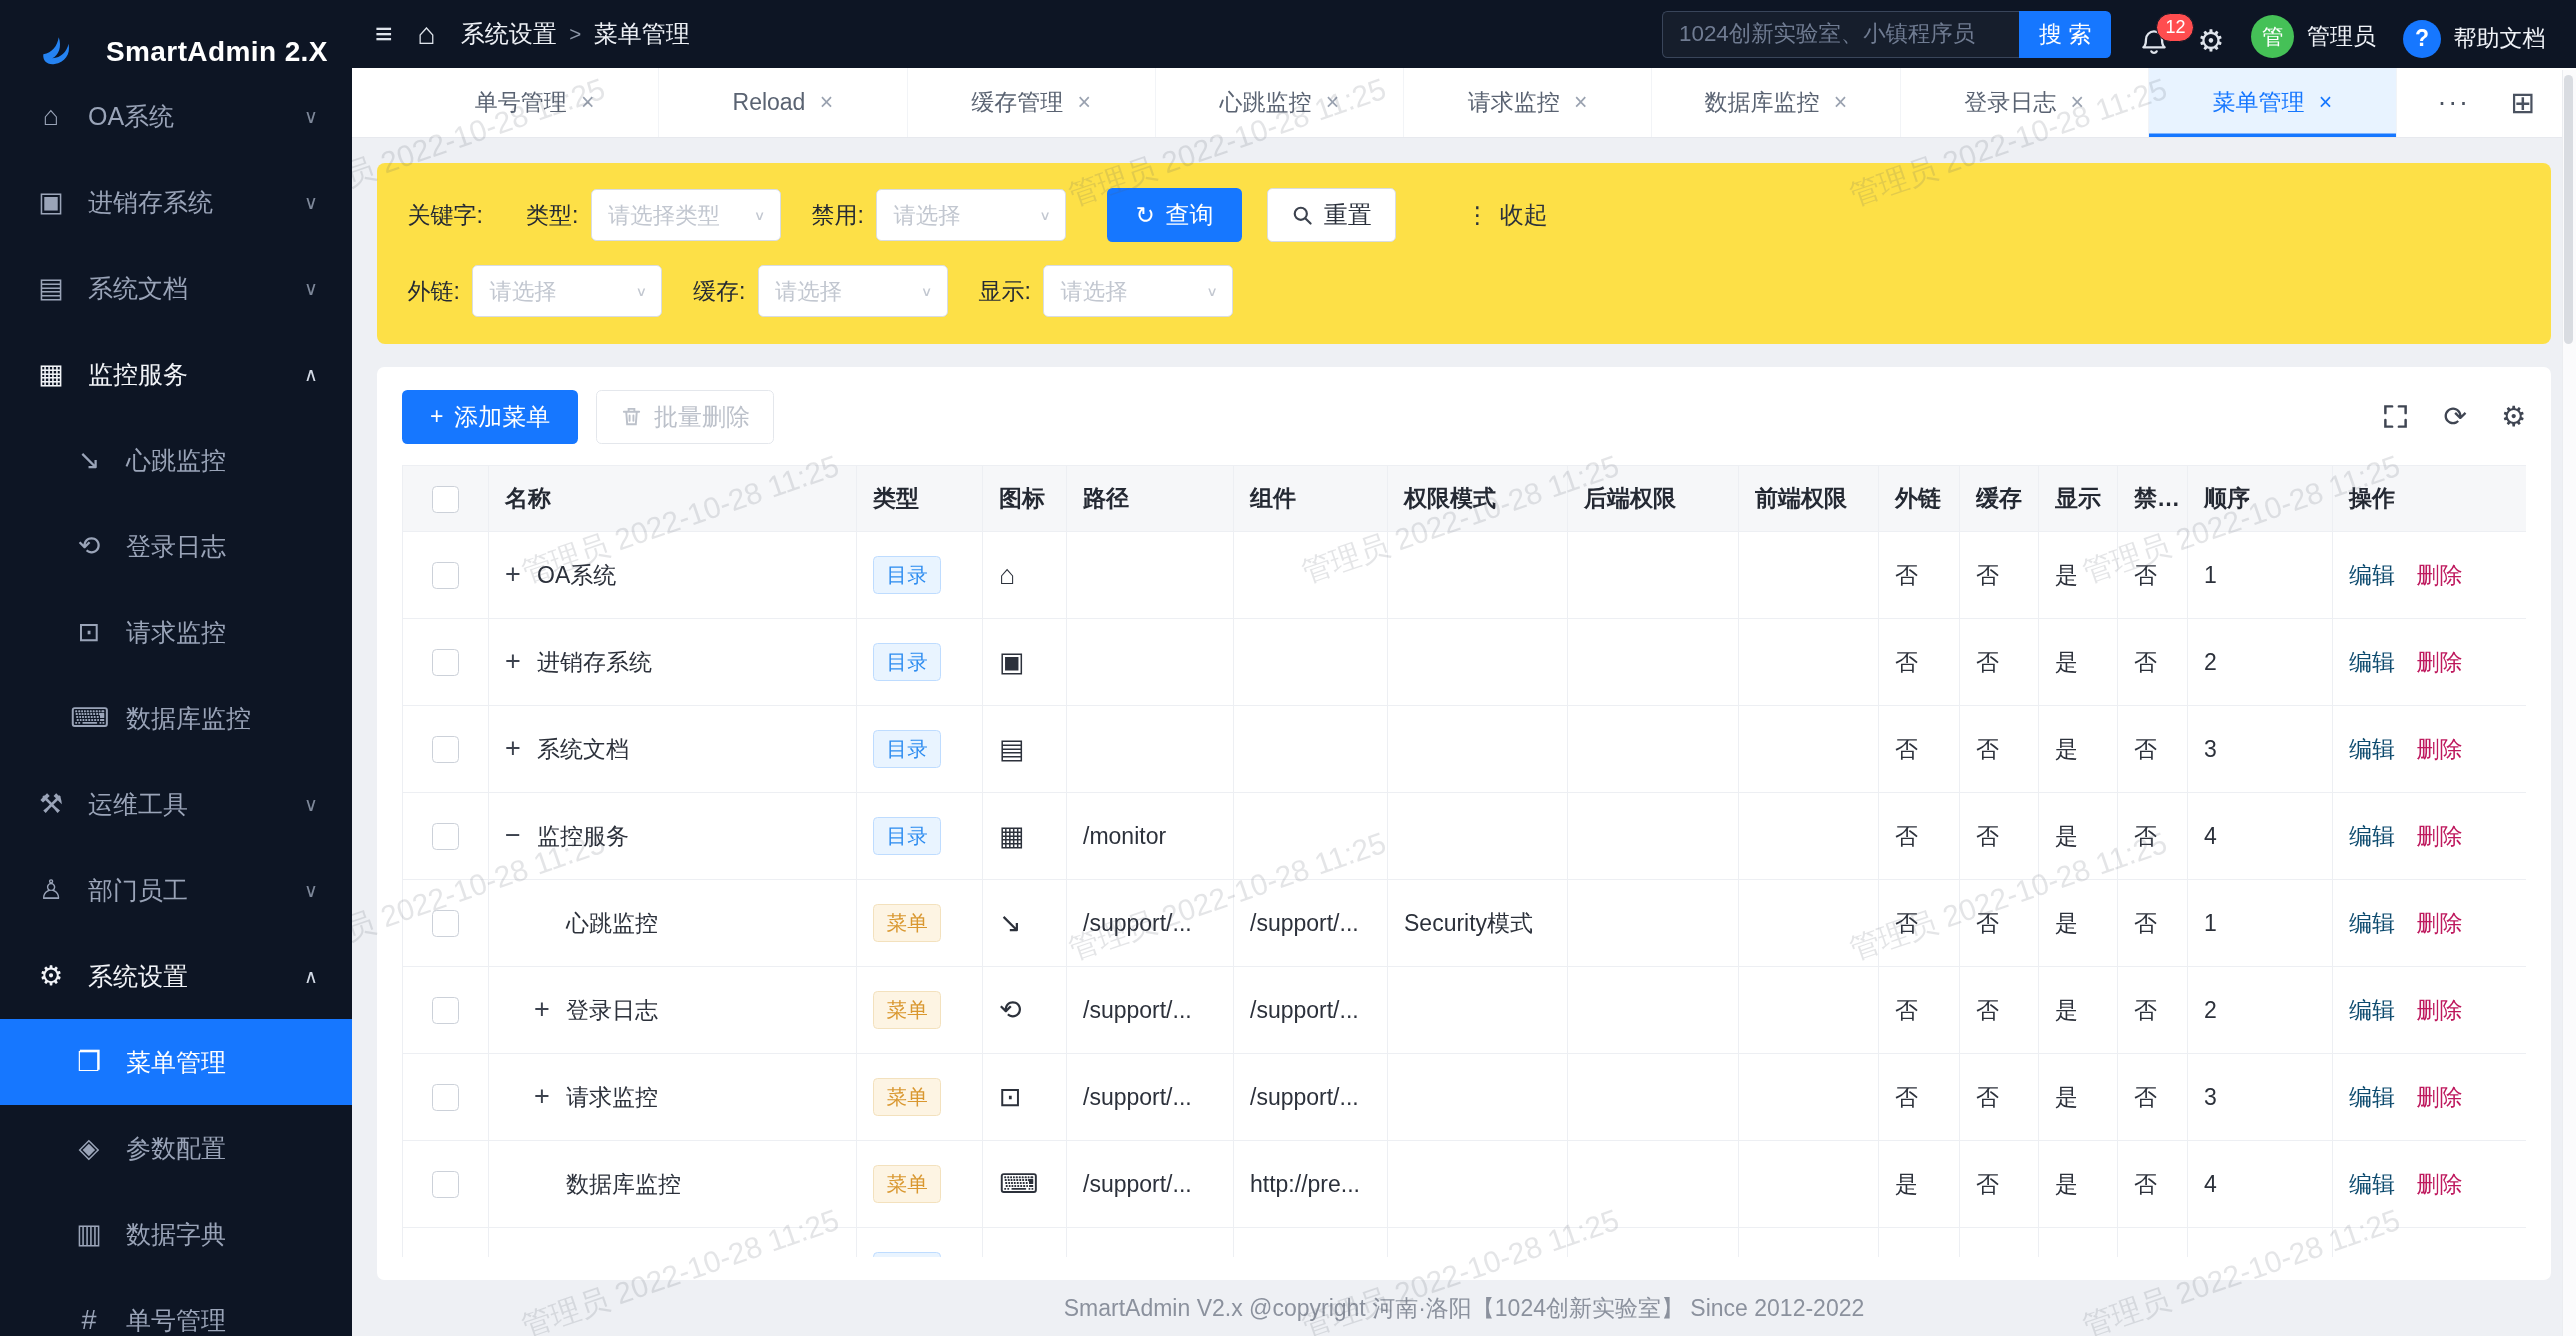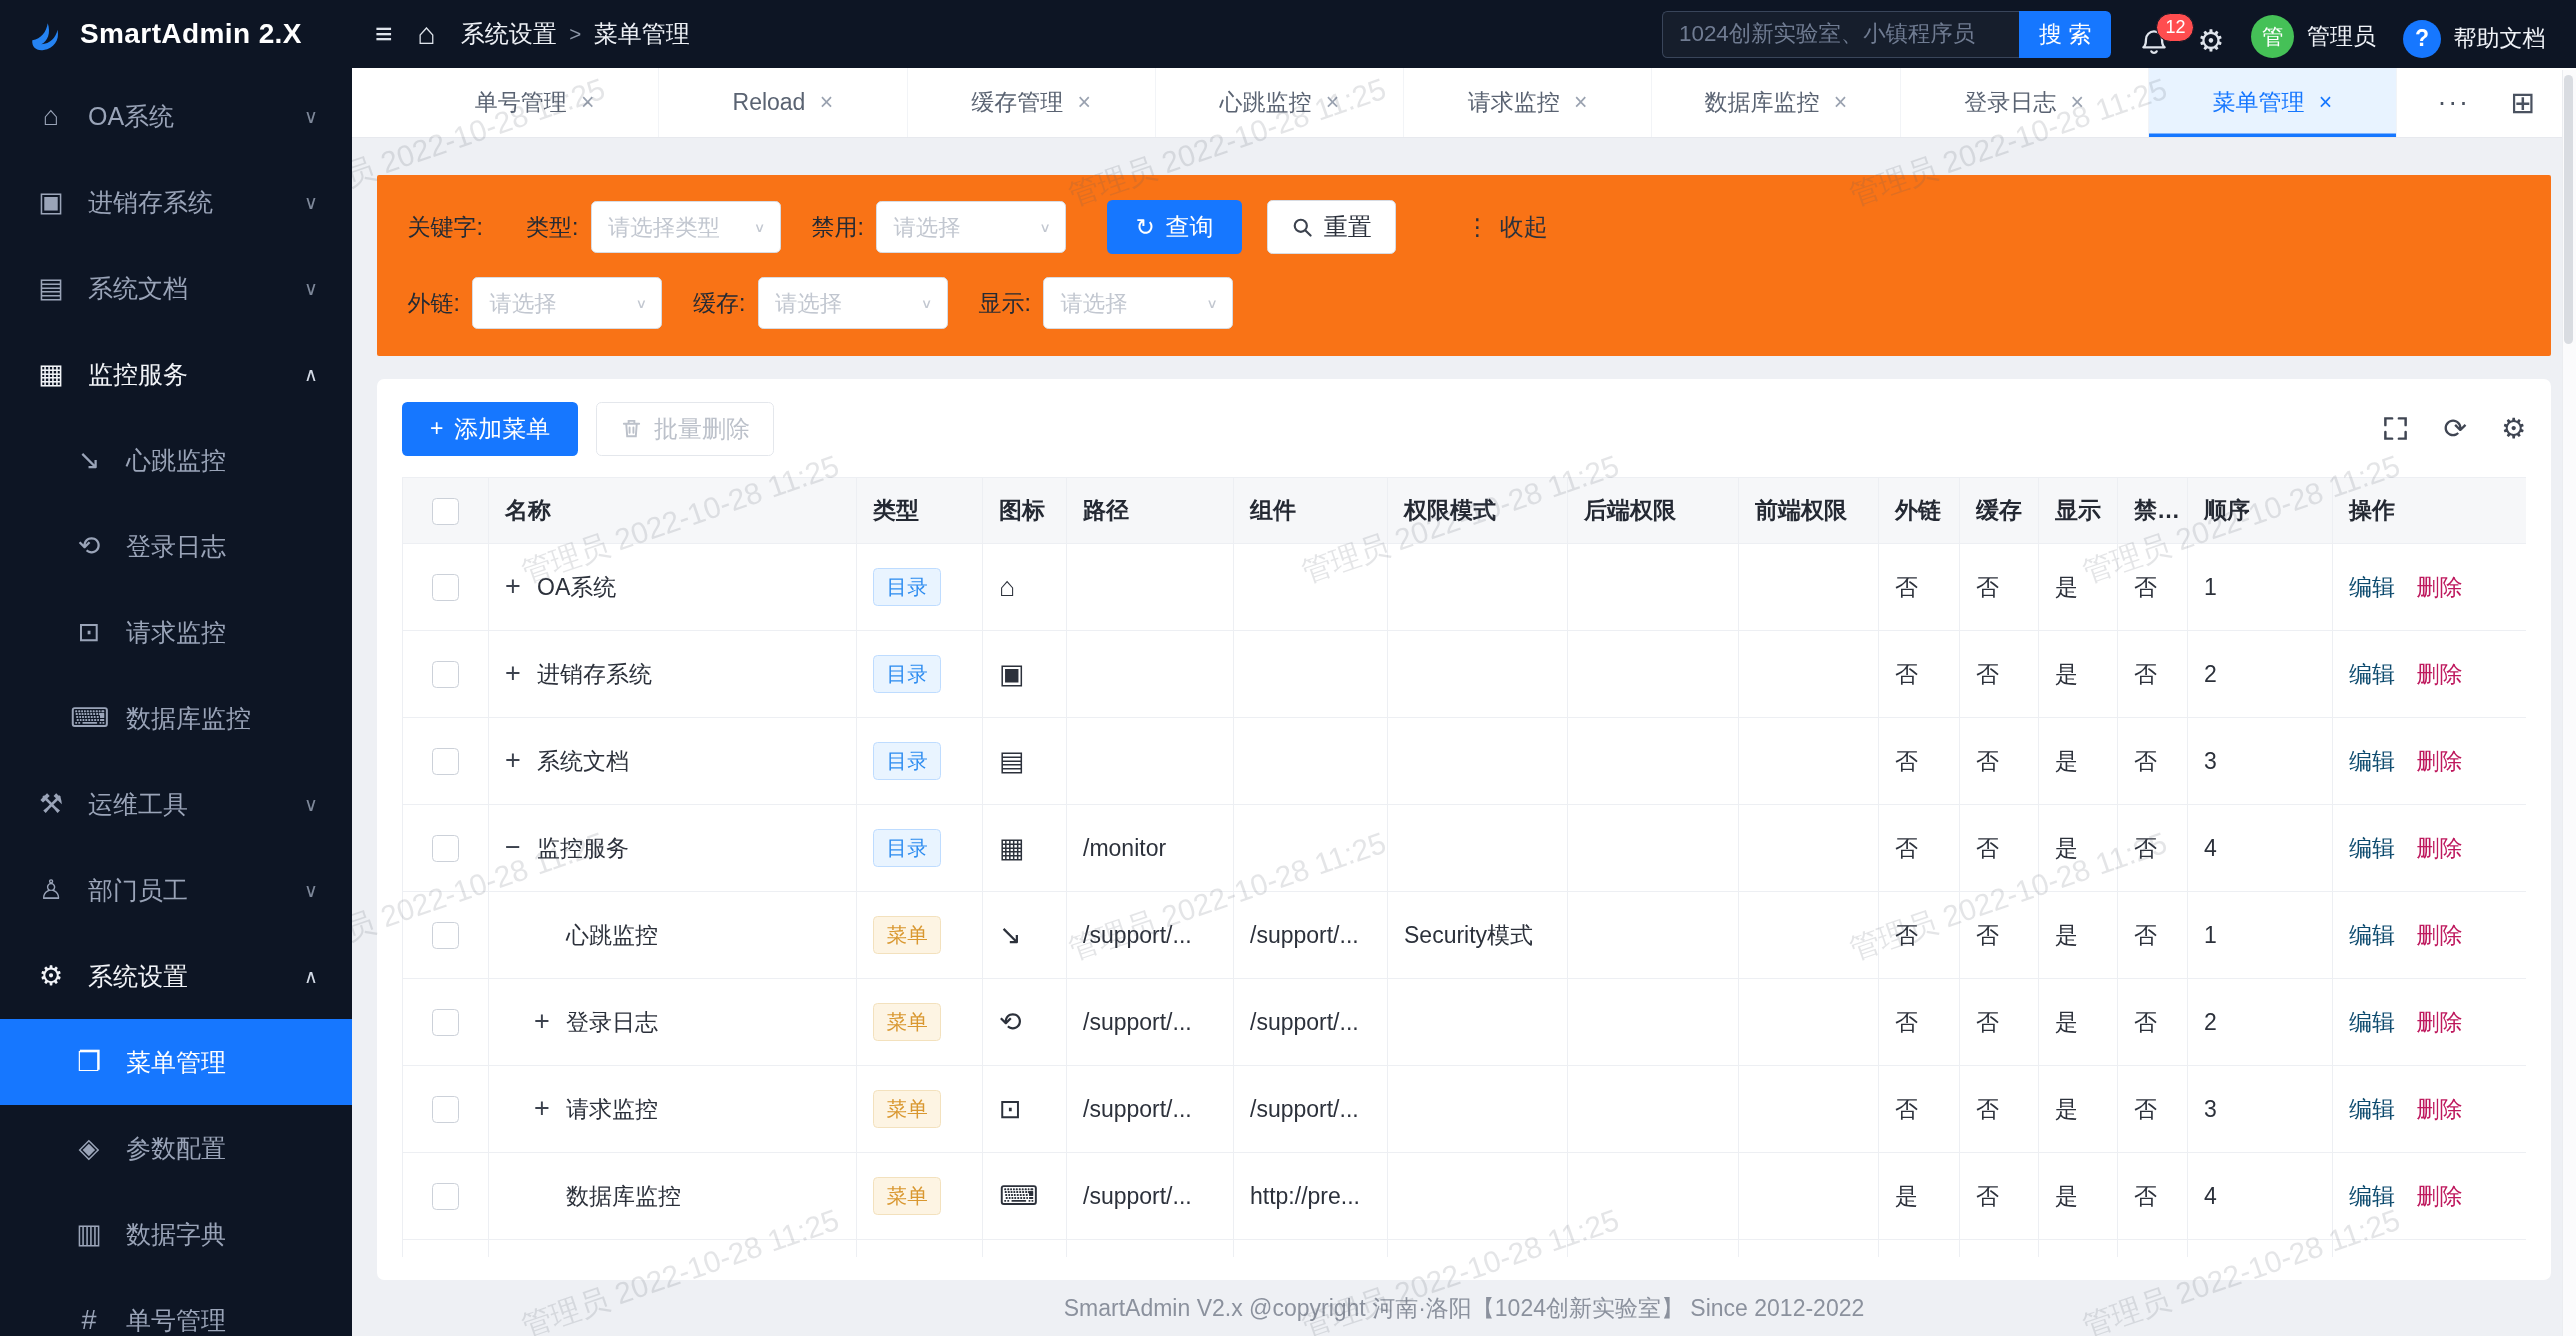--- a/index.html
+++ b/index.html
@@ -3,21 +3,21 @@
 <meta charset="utf-8">
 <style>
   * { box-sizing: border-box; margin: 0; padding: 0; }
   html, body { width: 2576px; height: 1336px; overflow: hidden; }
   body { font-family: "Liberation Sans", "DejaVu Sans", sans-serif; background: #eef0f4; }
 
   .app { position: relative; width: 2576px; height: 1336px; display: flex; overflow: hidden; }
 
   
   .sidebar { width: 352px; flex: none; background: #0d1524; display: flex; flex-direction: column; z-index: 5; }
-  .logo { height: 68px; flex: none; display: flex; align-items: center; gap: 16px; padding-left: 25px; }
+  .logo { height: 68px; flex: none; display: flex; align-items: flex-end; gap: 31px; padding-left: 36px; }
   .logo-text { color: #fff; font-size: 28px; font-weight: 700; letter-spacing: 0.4px; }
   .side-nav { flex: 1; overflow: hidden; padding-top: 5.4px; }
   .side-item { position: relative; height: 86px; display: flex; align-items: center; padding-left: 32px; font-size: 25px; color: #9aa4b8; cursor: pointer; }
   .side-item.child { padding-left: 70px; }
   .side-item.open { color: #f2f4f8; }
   .side-item.active { background: #1677ff; color: #fff; }
   .side-icon { width: 38px; margin-right: 18px; font-size: 27px; text-align: center; flex: none; }
   .side-chevron { position: absolute; right: 34px; font-size: 19px; color: #7d8799; }
   .side-item.open .side-chevron { color: #d3dae6; }
 
@@ -50,21 +50,21 @@
   .tab .close { font-size: 23px; color: #9aa2b0; }
   .tab.active { background: #e8f3ff; color: #1677ff; box-shadow: inset 0 -3.6px 0 #1677ff; }
   .tab.active .close { color: #1677ff; }
   .tab-actions { flex: none; width: 180px; display: flex; align-items: center; justify-content: space-evenly; color: #4a5260; border-left: 0.9px solid #f2f4f7; }
   .more-dots { font-size: 27px; letter-spacing: 1.8px; cursor: pointer; }
   .grid-glyph { font-size: 30px; cursor: pointer; }
 
   
   .content { flex: 1; min-height: 0; display: flex; flex-direction: column; padding: 25px 25px 0; }
 
-  .filter-card { flex: none; background: #f97316; border-radius: 2px; padding: 25px 30.5px 3.6px; margin-top: 12px; }
+  .filter-card { flex: none; background: #fde047; border-radius: 8px; padding: 25px 30.5px 3.6px; }
   .filter-row { display: flex; align-items: center; margin-bottom: 23px; }
   .f-label { font-size: 23px; color: #252a33; margin-right: 12.6px; white-space: nowrap; }
   .f-input { width: 533px; height: 52px; border: 0.9px solid #d8dce3; border-radius: 5.4px; padding: 0 18px; font-size: 22.4px; color: #333; outline: none; font-family: inherit; }
   .f-input::placeholder { color: #c2c7d0; }
   .f-select { width: 190px; height: 52px; border: 0.9px solid #d8dce3; border-radius: 5.4px; display: flex; align-items: center; padding: 0 14.4px 0 16px; font-size: 22.4px; color: #c2c7d0; background: #fff; cursor: pointer; }
   .sel-text { flex: 1; overflow: hidden; white-space: nowrap; }
   .sel-arrow { font-size: 16px; color: #c2c7d0; transform: scaleY(.8); }
   .ml20 { margin-left: 18px; } .ml28 { margin-left: 25px; } .ml34 { margin-left: 30.5px; }
   .ml46 { margin-left: 41px; } .ml70 { margin-left: 63px; }
 

